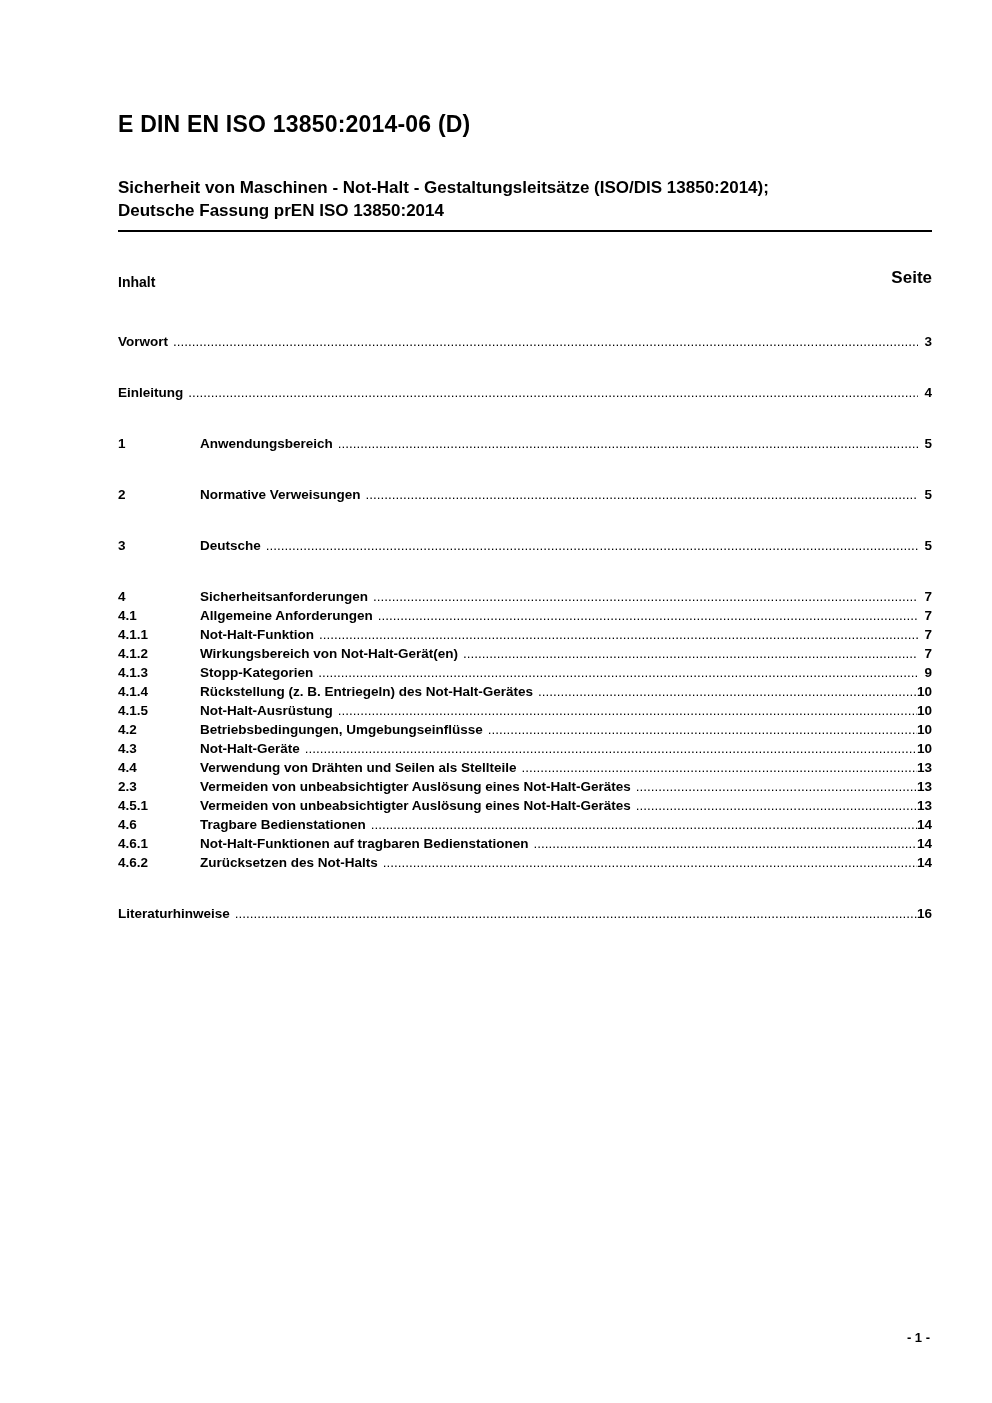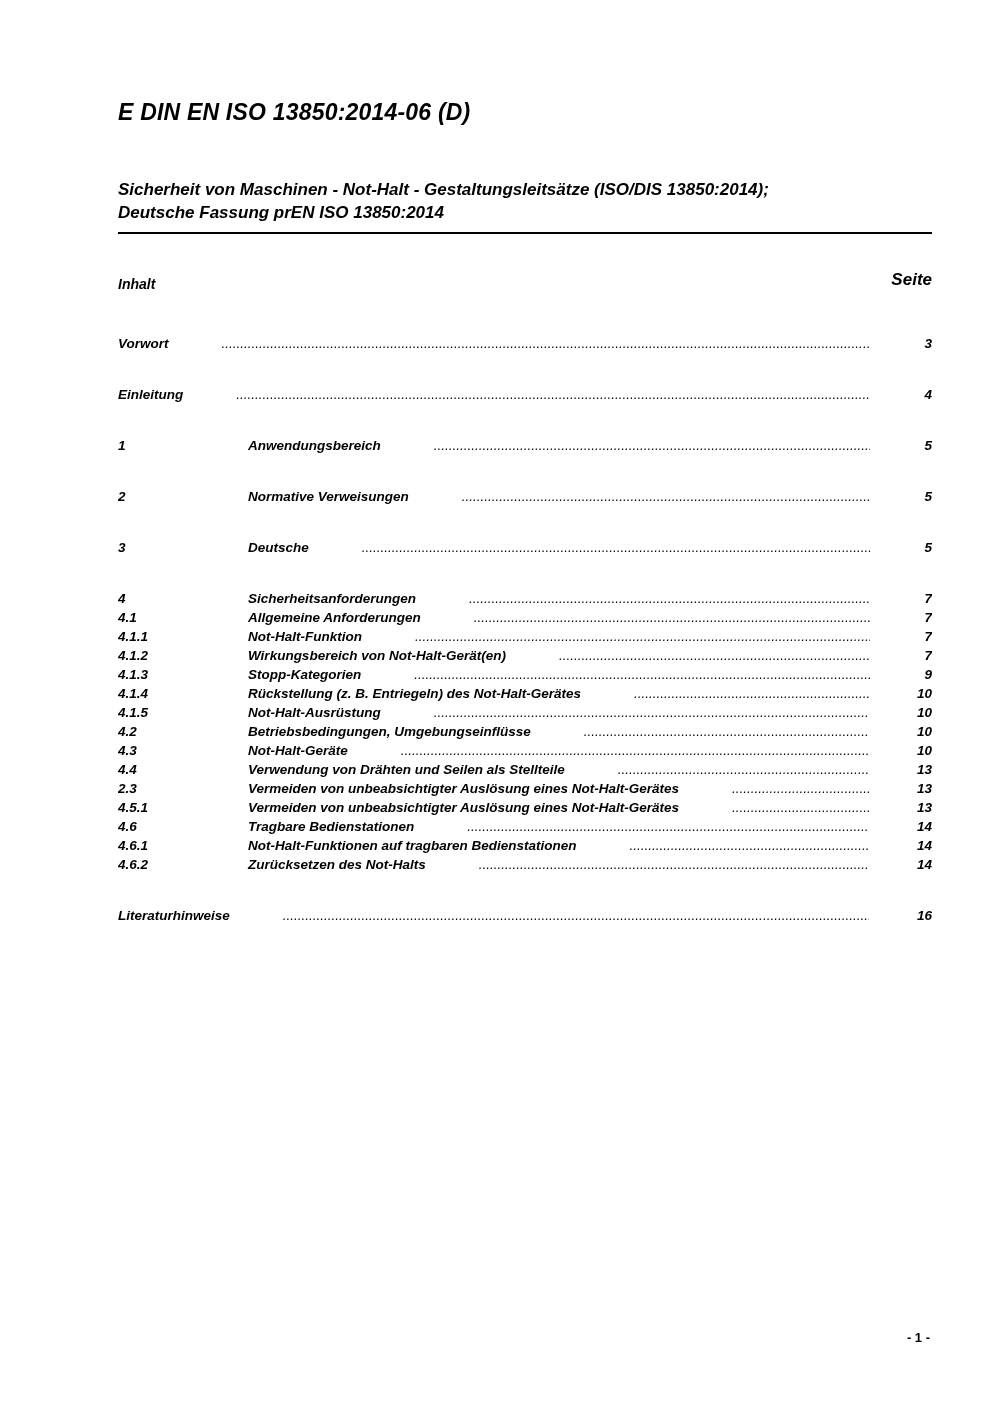--- a/index.html
+++ b/index.html
@@ -13,31 +13,30 @@
     width: 992px;
     height: 1403px;
     background: #ffffff;
     overflow: hidden;
     margin: 0 auto;
   }
   .content {
     position: absolute;
     left: 118px;
     right: 60px;
-    top: 4px;
-    font-style: italic;
+    top: 16px;
   }
   .doc-title {
     margin-top: 95px;
     font-size: 23px;
     font-weight: bold;
     letter-spacing: 0.2px;
   }
   .doc-subtitle {
-    margin-top: 52px;
+    margin-top: 38px;
     font-size: 17px;
     line-height: 23px;
     font-weight: bold;
     padding-bottom: 8px;
     border-bottom: 2px solid #000;
   }
   .inhalt-row {
     margin-top: 36px;
     display: flex;
     justify-content: space-between;
@@ -58,21 +57,20 @@
     font-weight: bold;
   }
   .toc-section { margin-top: 32px; }
   .toc-section:first-child { margin-top: 0; }
   .toc-row {
     display: flex;
     align-items: baseline;
     line-height: 19px;
     height: 19px;
     overflow: hidden;
-    gap: 48px;
   }
   .toc-num {
     flex: none;
     width: 82px;
   }
   .toc-title {
     flex: none;
     white-space: nowrap;
     padding-right: 5px;
   }

